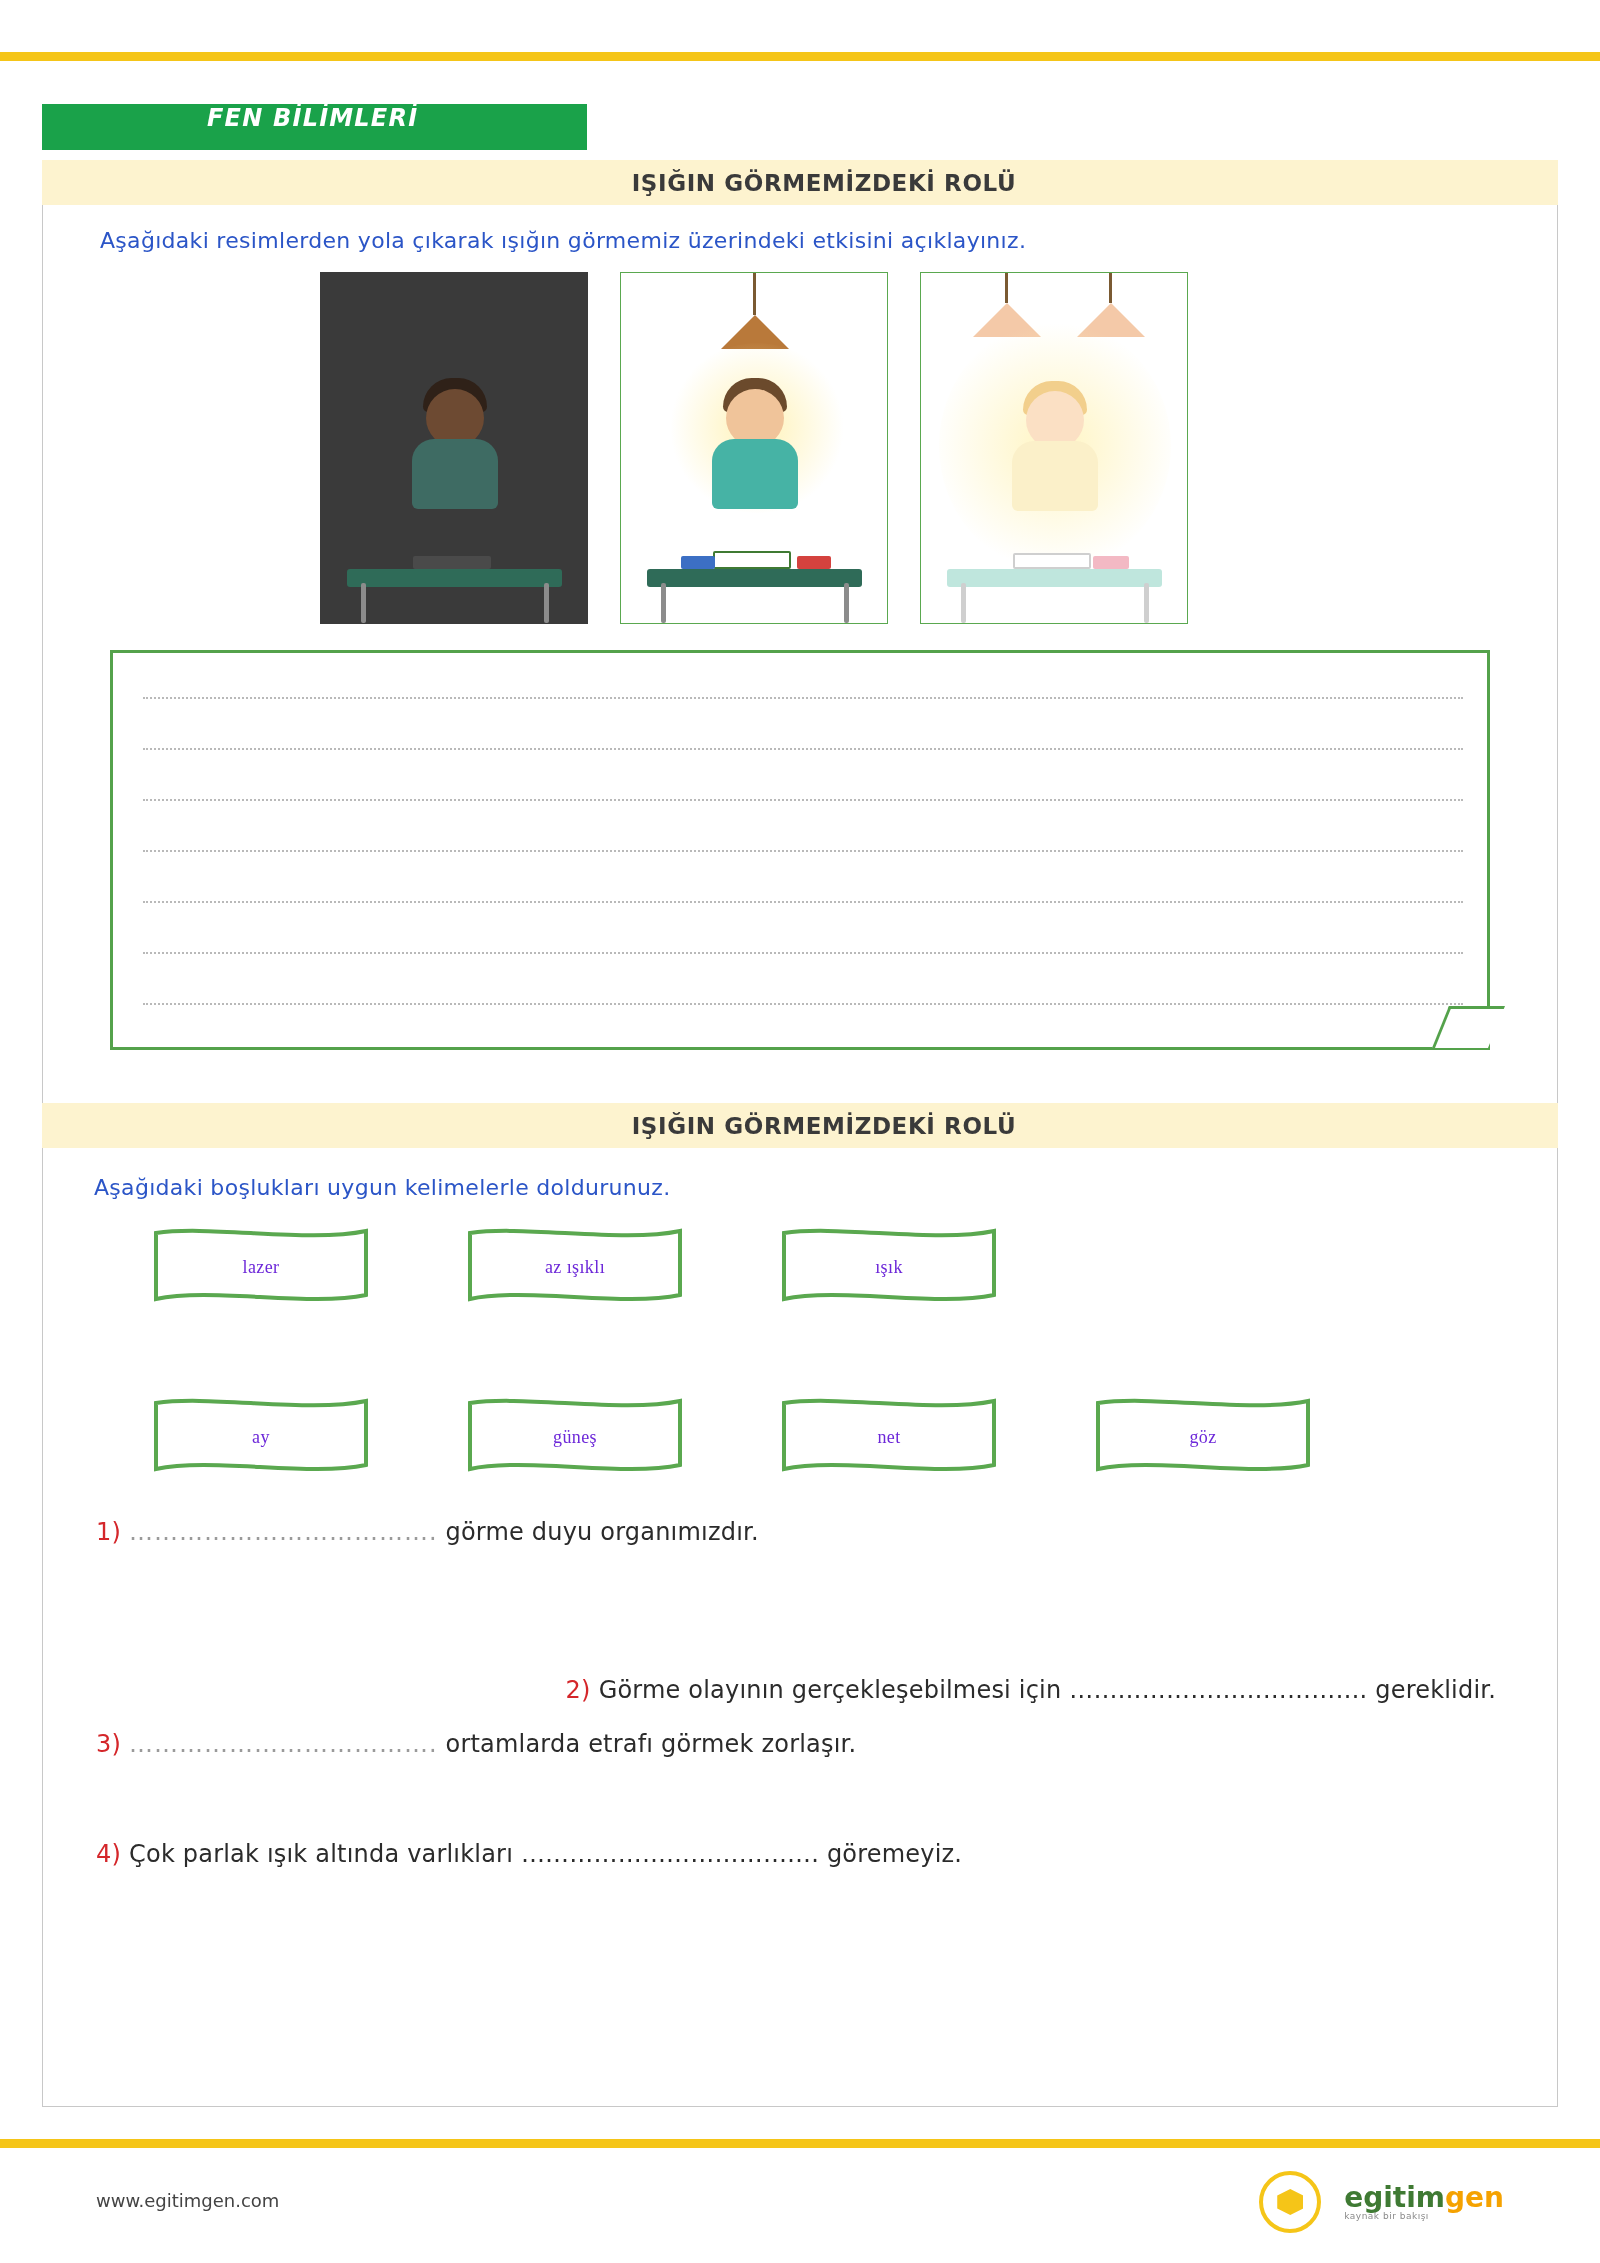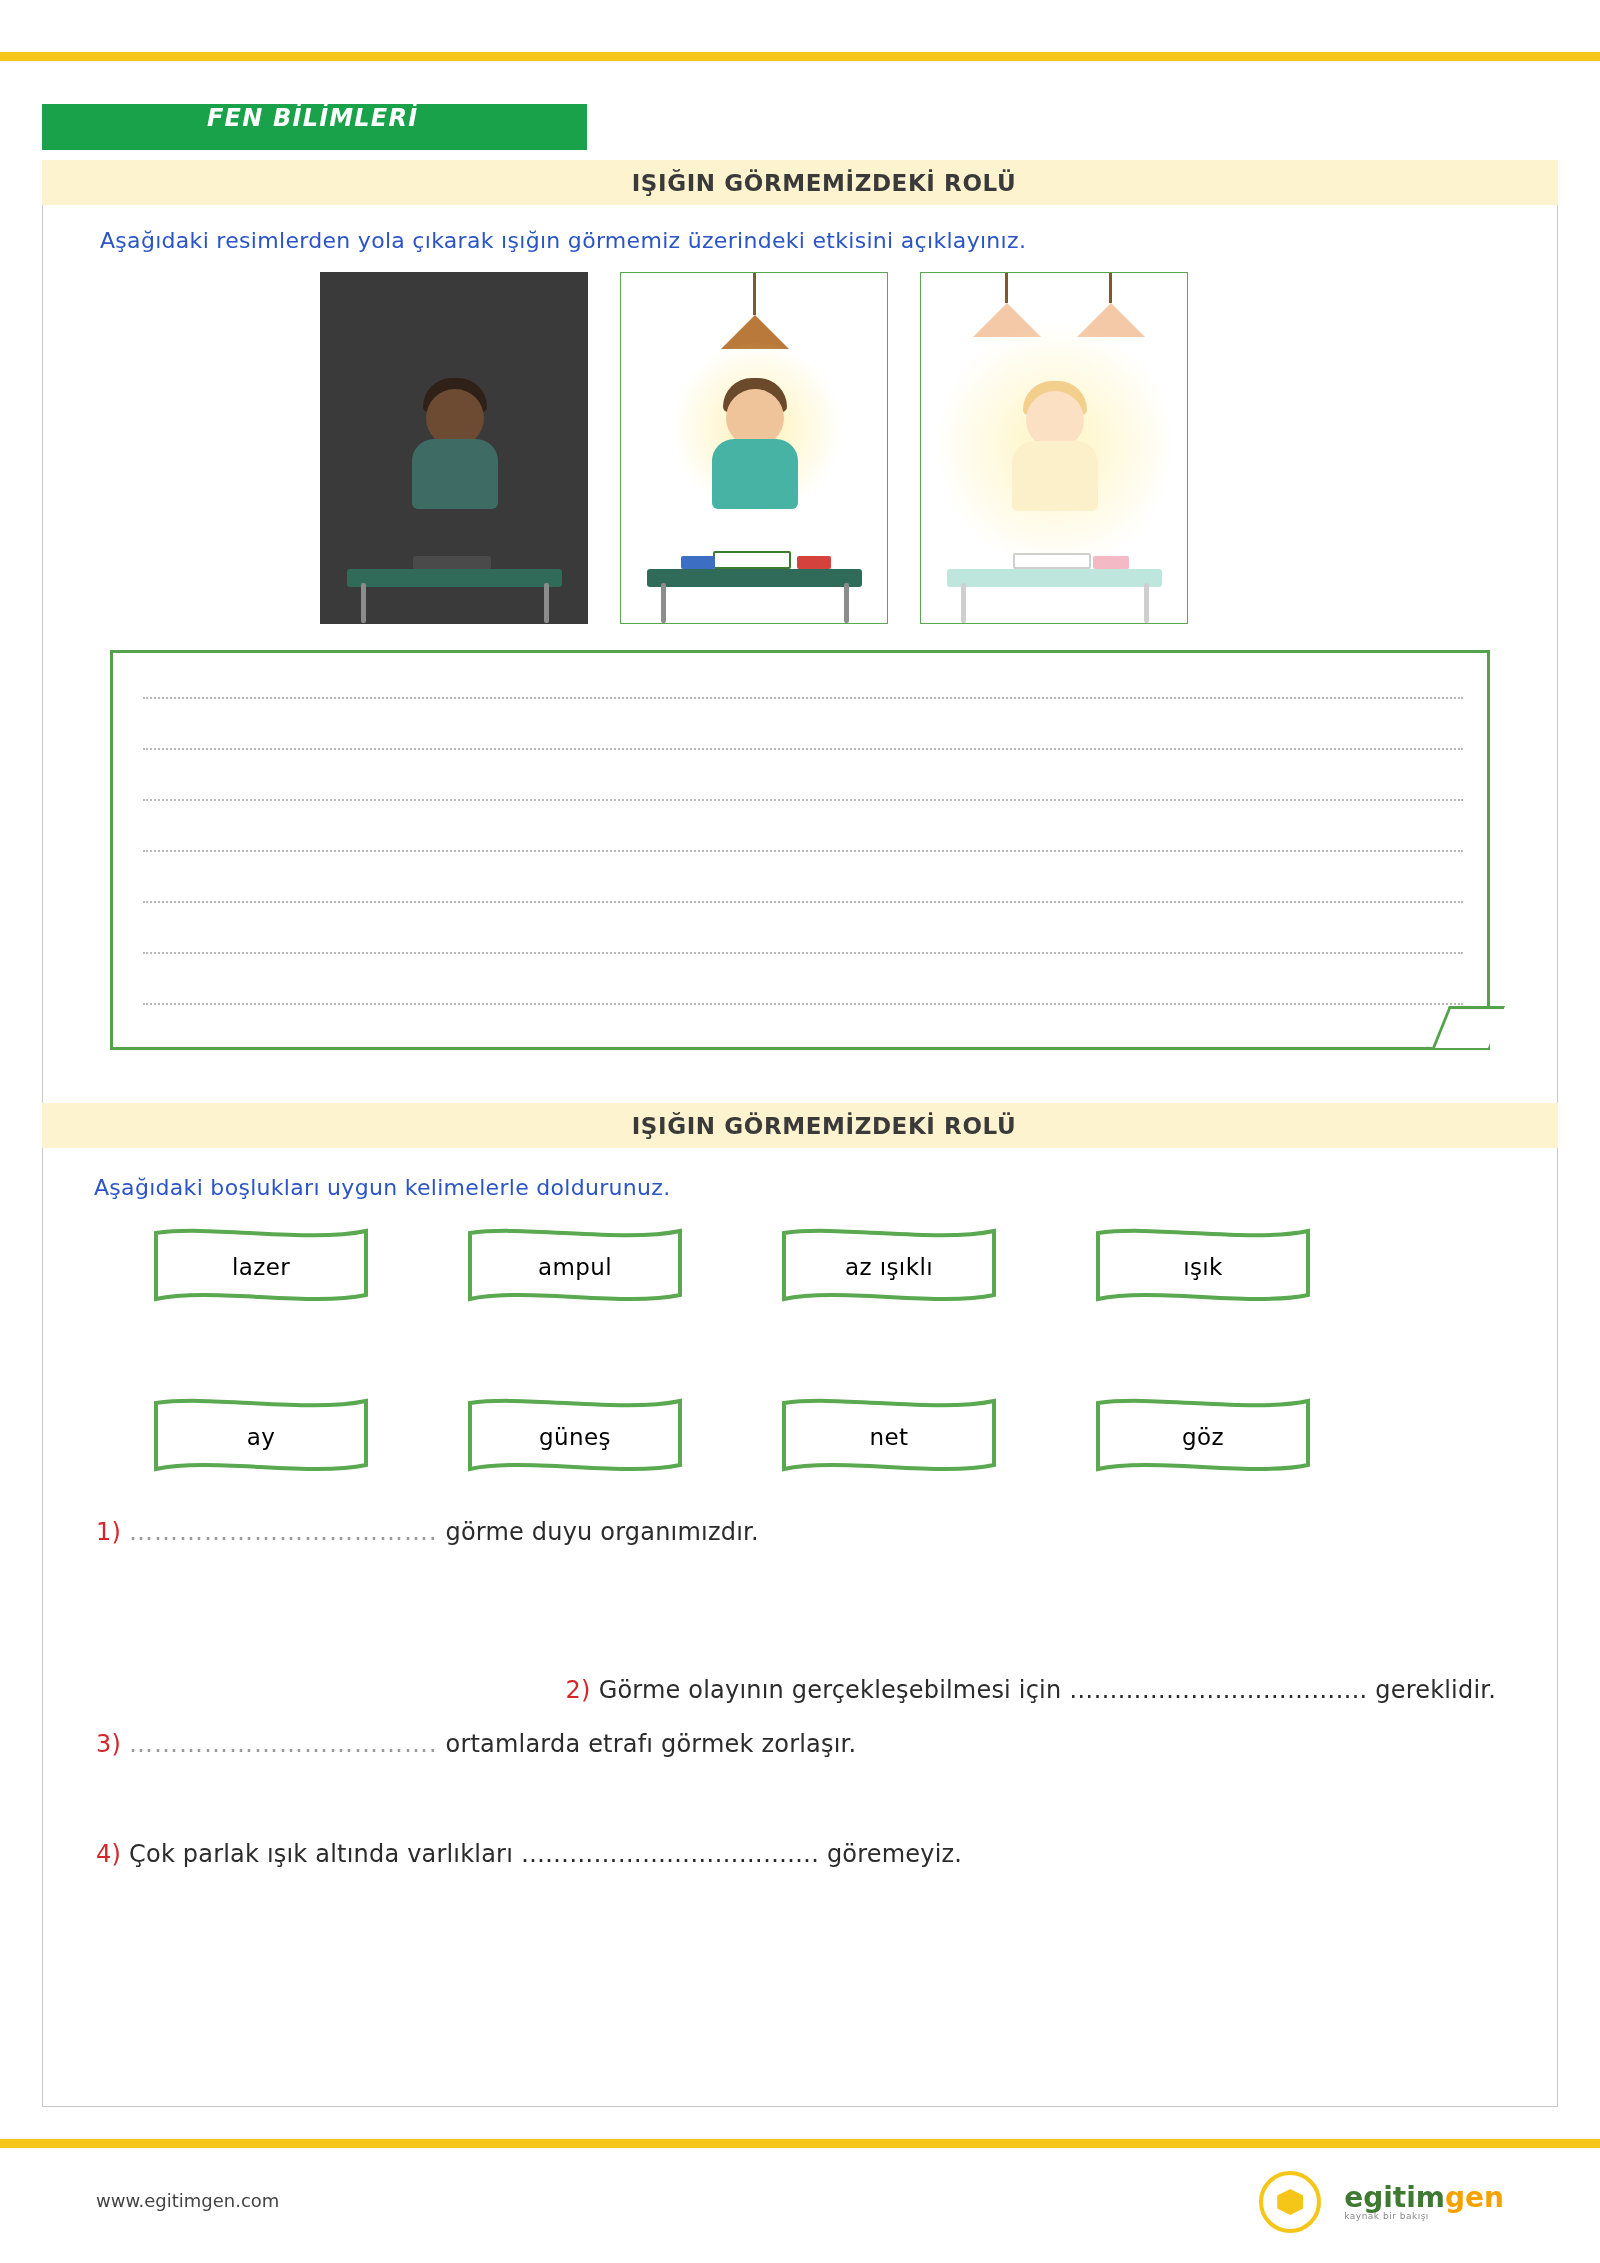--- a/index.html
+++ b/index.html
@@ -238,24 +238,25 @@
     justify-content: center;
   }
   .banner svg {
     position: absolute;
     inset: 0;
     width: 100%;
     height: 100%;
   }
   .banner span {
     position: relative;
-    font-size: 23px;
-    color: #000000;
+    font-size: 18px;
+    color: #6d28d9;
     letter-spacing: 0.4px;
     top: -4px;
+    font-family: Liberation Serif, serif;
   }
 
   
   .question {
     position: absolute;
     left: 96px;
     width: 1400px;
     font-size: 24px;
     color: #2b2b2b;
     letter-spacing: 0.2px;
@@ -417,26 +418,20 @@
     <div class="banner">
       <svg viewBox="0 0 222 92" preserveAspectRatio="none">
         <path d="M6 8 C60 0, 160 18, 216 6 L216 70 C160 82, 60 62, 6 74 Z" fill="#ffffff" stroke="#5aa84f" stroke-width="4"></path>
       </svg>
       <span>lazer</span>
     </div>
     <div class="banner">
       <svg viewBox="0 0 222 92" preserveAspectRatio="none">
         <path d="M6 8 C60 0, 160 18, 216 6 L216 70 C160 82, 60 62, 6 74 Z" fill="#ffffff" stroke="#5aa84f" stroke-width="4"></path>
       </svg>
-      <span>ampul</span>
-    </div>
-    <div class="banner">
-      <svg viewBox="0 0 222 92" preserveAspectRatio="none">
-        <path d="M6 8 C60 0, 160 18, 216 6 L216 70 C160 82, 60 62, 6 74 Z" fill="#ffffff" stroke="#5aa84f" stroke-width="4"></path>
-      </svg>
       <span>az ışıklı</span>
     </div>
     <div class="banner">
       <svg viewBox="0 0 222 92" preserveAspectRatio="none">
         <path d="M6 8 C60 0, 160 18, 216 6 L216 70 C160 82, 60 62, 6 74 Z" fill="#ffffff" stroke="#5aa84f" stroke-width="4"></path>
       </svg>
       <span>ışık</span>
     </div>
   </div>
 

